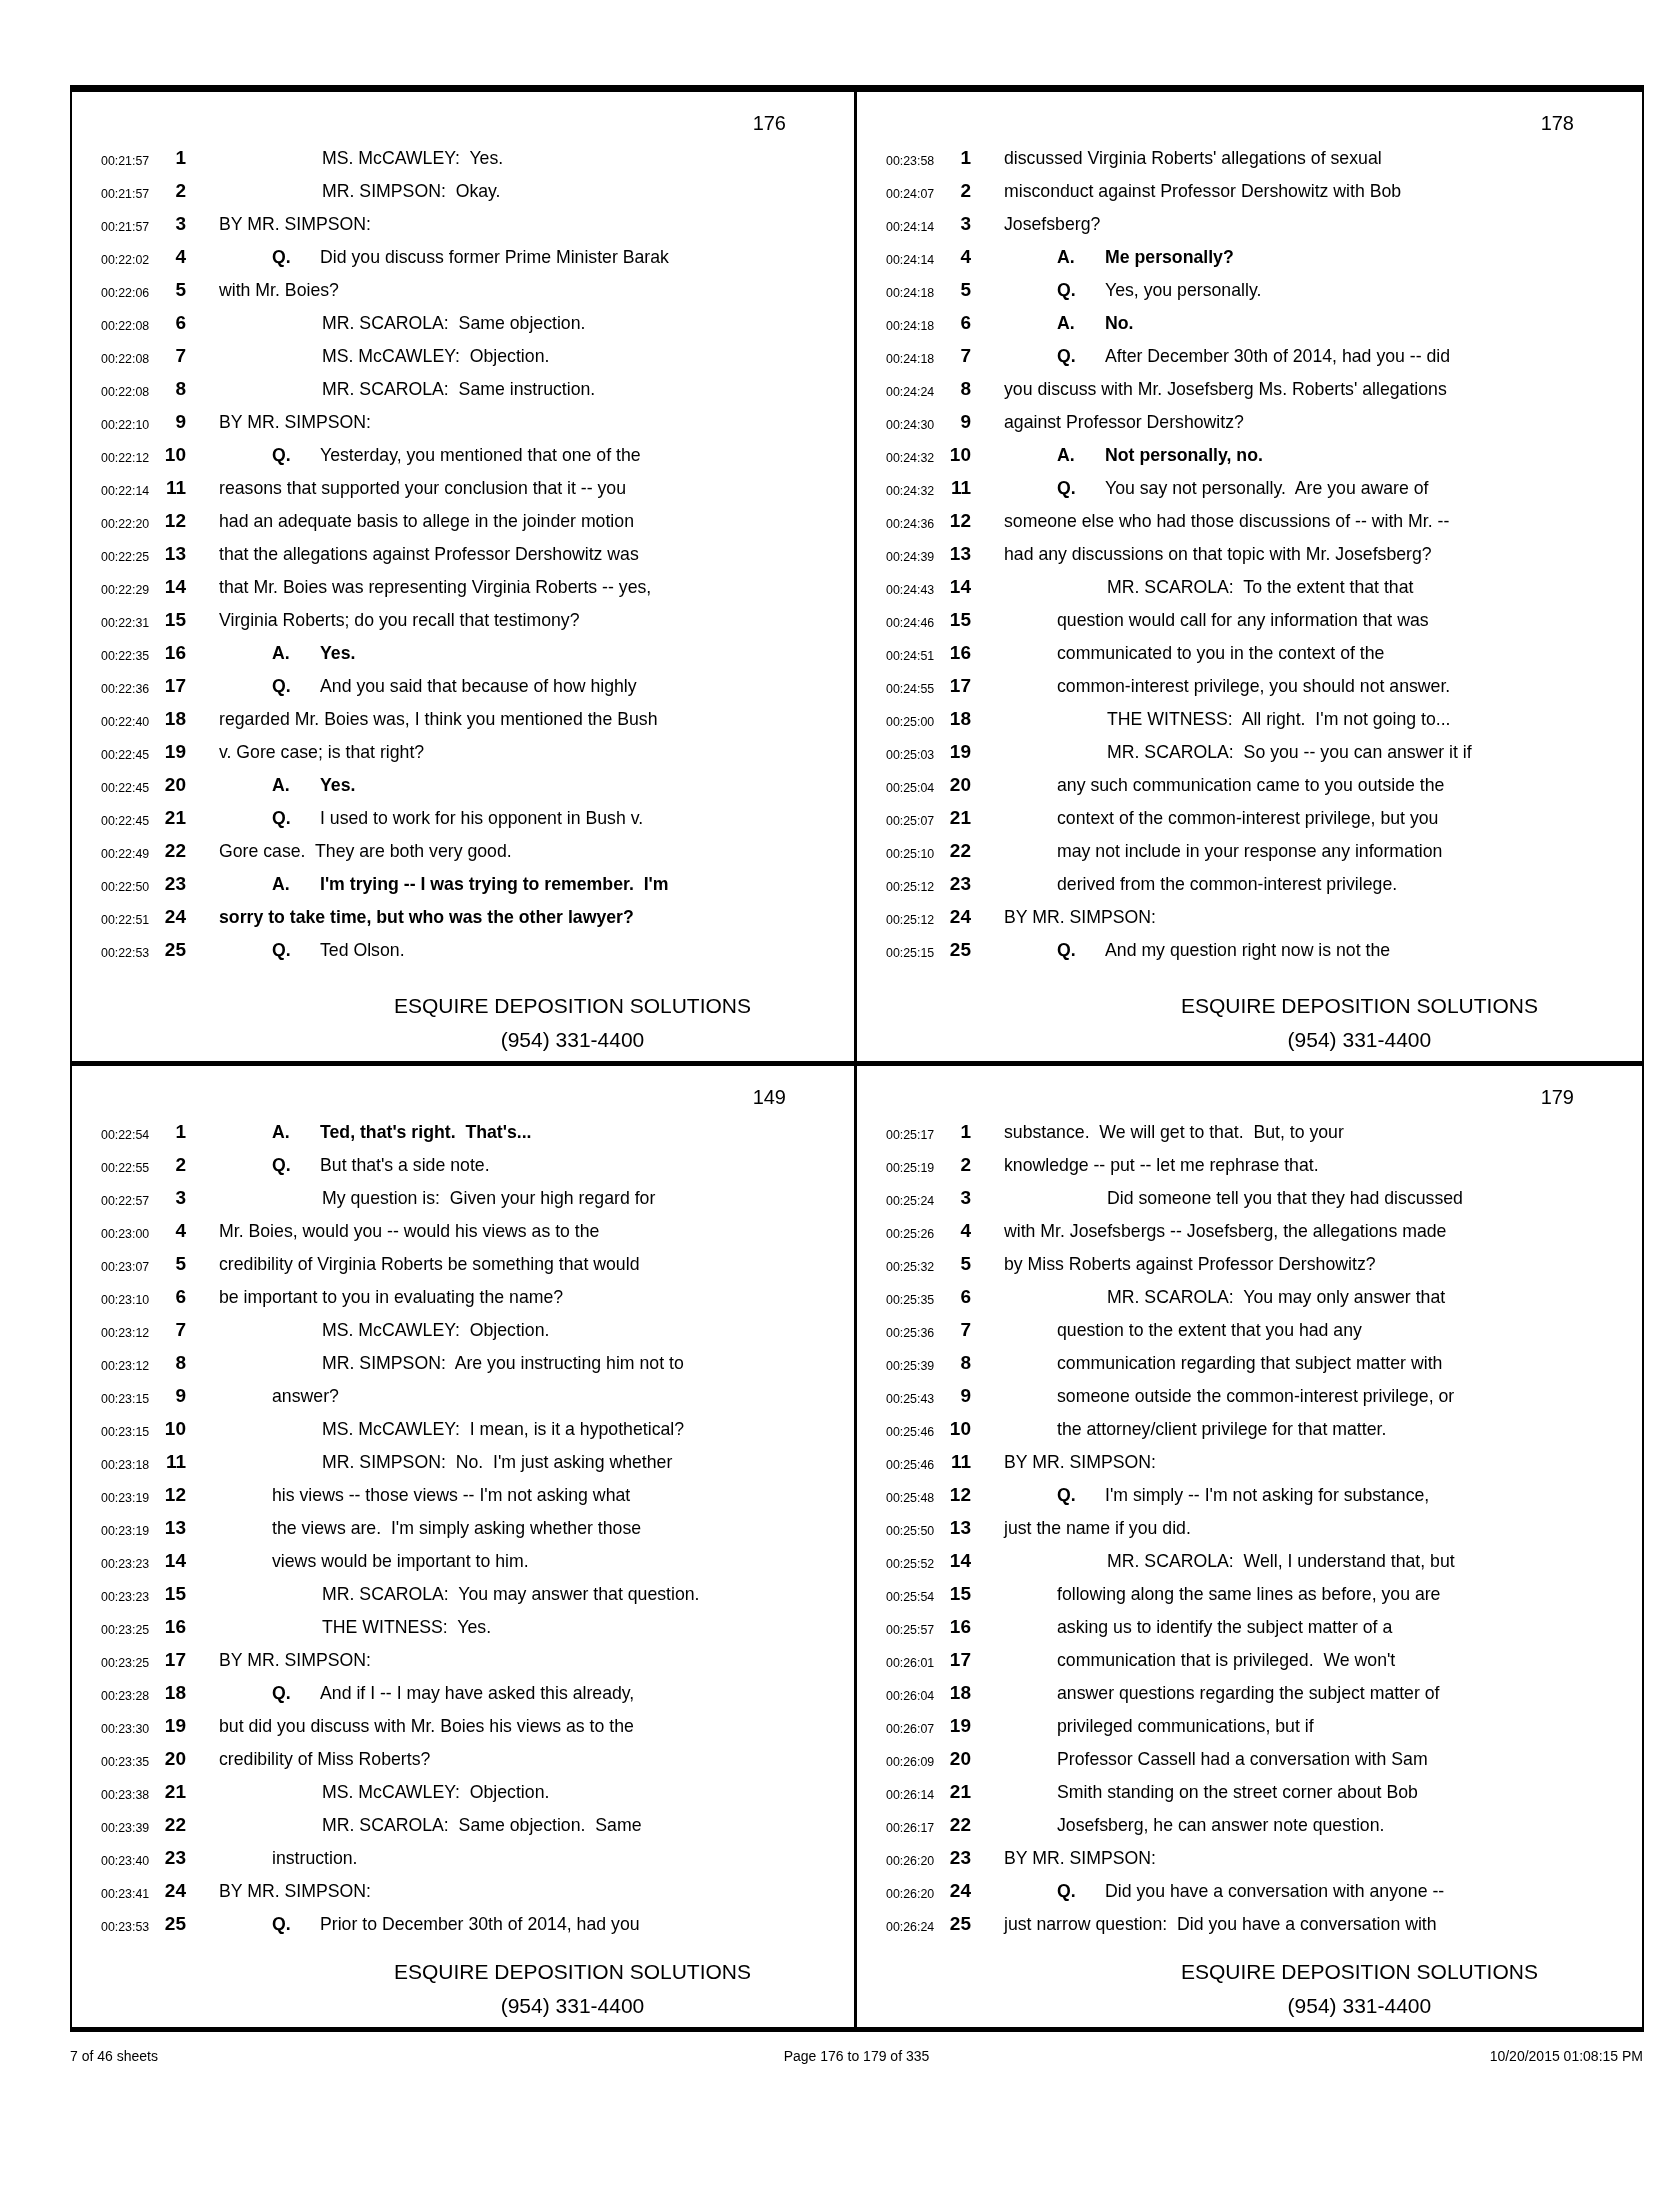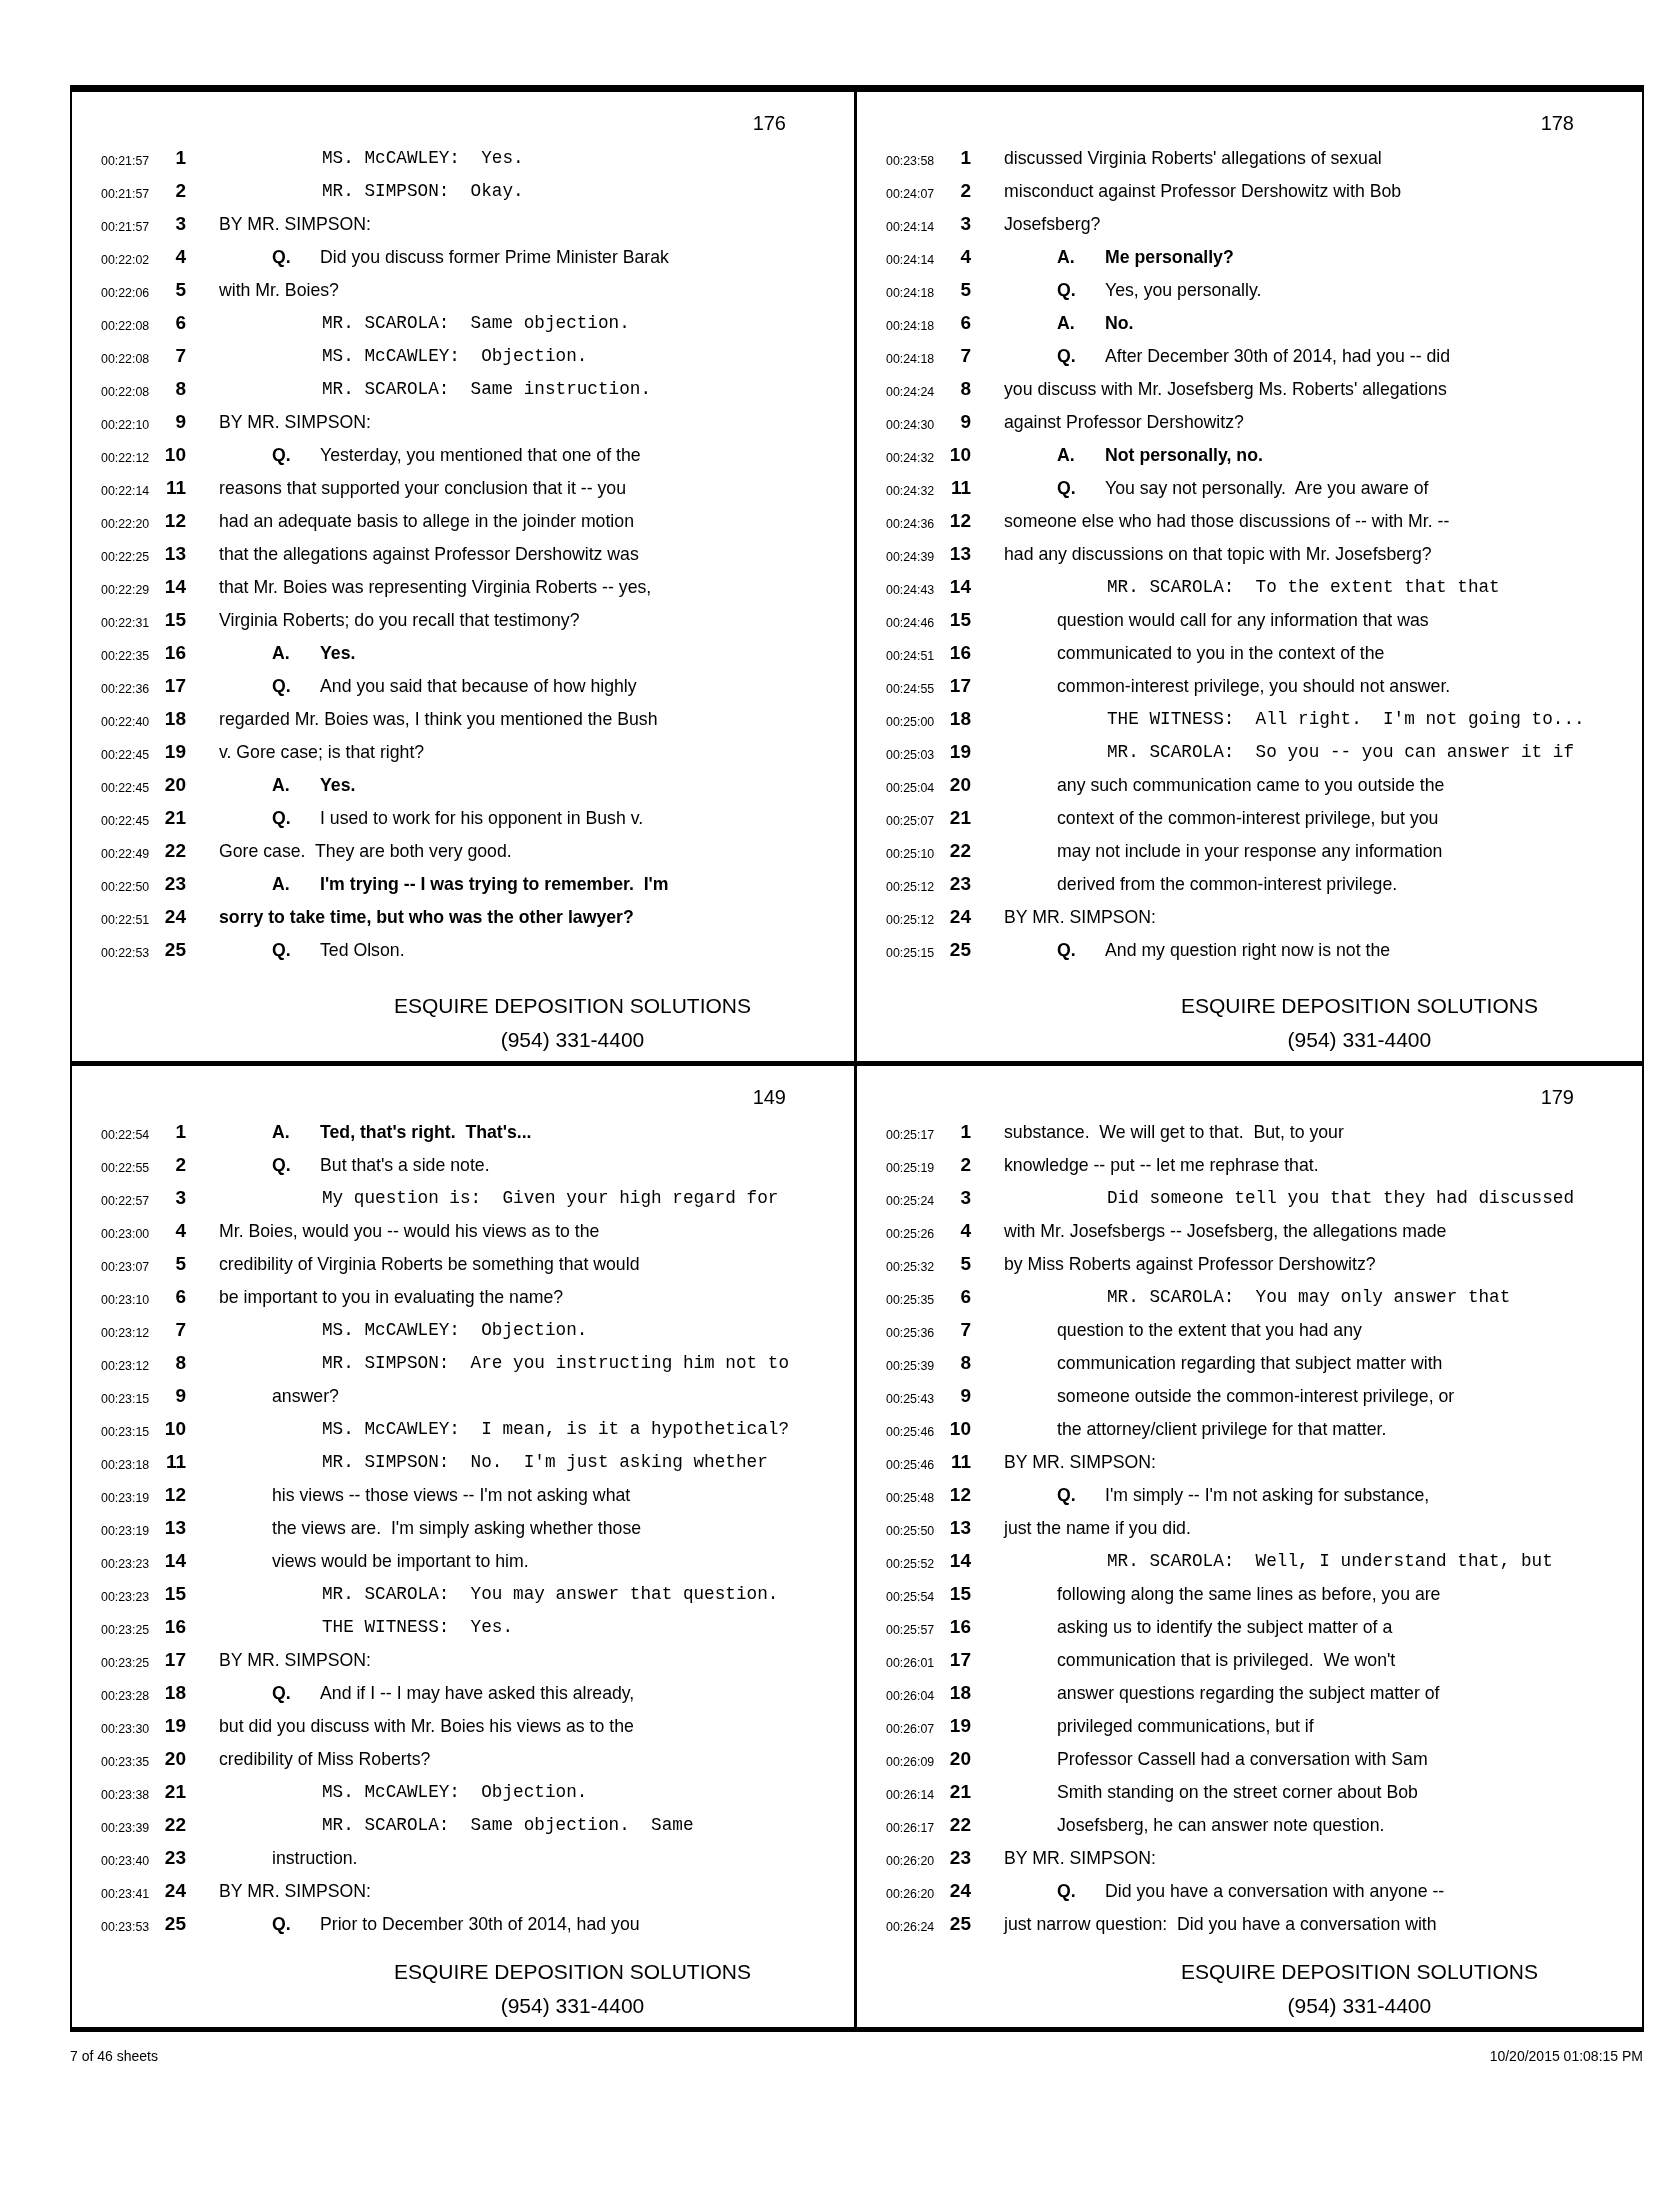--- a/index.html
+++ b/index.html
@@ -21,21 +21,21 @@
   .cell.r0 { border-bottom:5.9px solid #000; }
   .pagenum { position:absolute; top:19.6px; right:68px; font-size:20px; }
   .lines { position:absolute; left:0; right:0; top:55px; }
   .line { position:relative; height:33px; }
   .ts { position:absolute; left:29px; top:6.5px; font-size:12.4px; }
   .ln { position:absolute; left:60px; top:0; width:54px; text-align:right;
         font-weight:bold; font-size:19px; }
   .tx { position:absolute; top:1.3px; font-size:17.7px; white-space:pre; }
   .i0 { left:147px; }
   .i1 { left:200px; }
-  .i2 { left:250px;font-family:Liberation Mono, monospace; }
+  .i2 { left:250px; }
   .b  { font-weight:bold; }
   .mk { display:inline-block; width:48px; font-weight:bold; }
   .qfooter { position:absolute; bottom:3.9px; left:30%; right:2%;
              text-align:center; font-size:21px; line-height:34px; }
   .pagefooter { position:absolute; left:50px; right:46px; top:2048px; height:26px; font-size:14px; }
   .pf-left   { position:absolute; left:0; top:0; }
   .pf-center { position:absolute; left:0; right:0; top:0; text-align:center; }
   .pf-right  { position:absolute; right:0; top:0; }
   .watermark { position:absolute; right:18.3px; top:2160px; font-size:31px; letter-spacing:0.3px; }
 </style>
@@ -583,18 +583,19 @@
       <div class="qfooter">
         <div>ESQUIRE DEPOSITION SOLUTIONS</div>
         <div>(954) 331-4400</div>
       </div>
     </div>
 
   </div>
 
   <div class="pagefooter">
     <span class="pf-left">7 of 46 sheets</span>
+    <span class="pf-center">Page 176 to 179 of 335</span>
     <span class="pf-right">10/20/2015 01:08:15 PM</span>
   </div>
 
 
 </div>
 
 
 </body></html>

